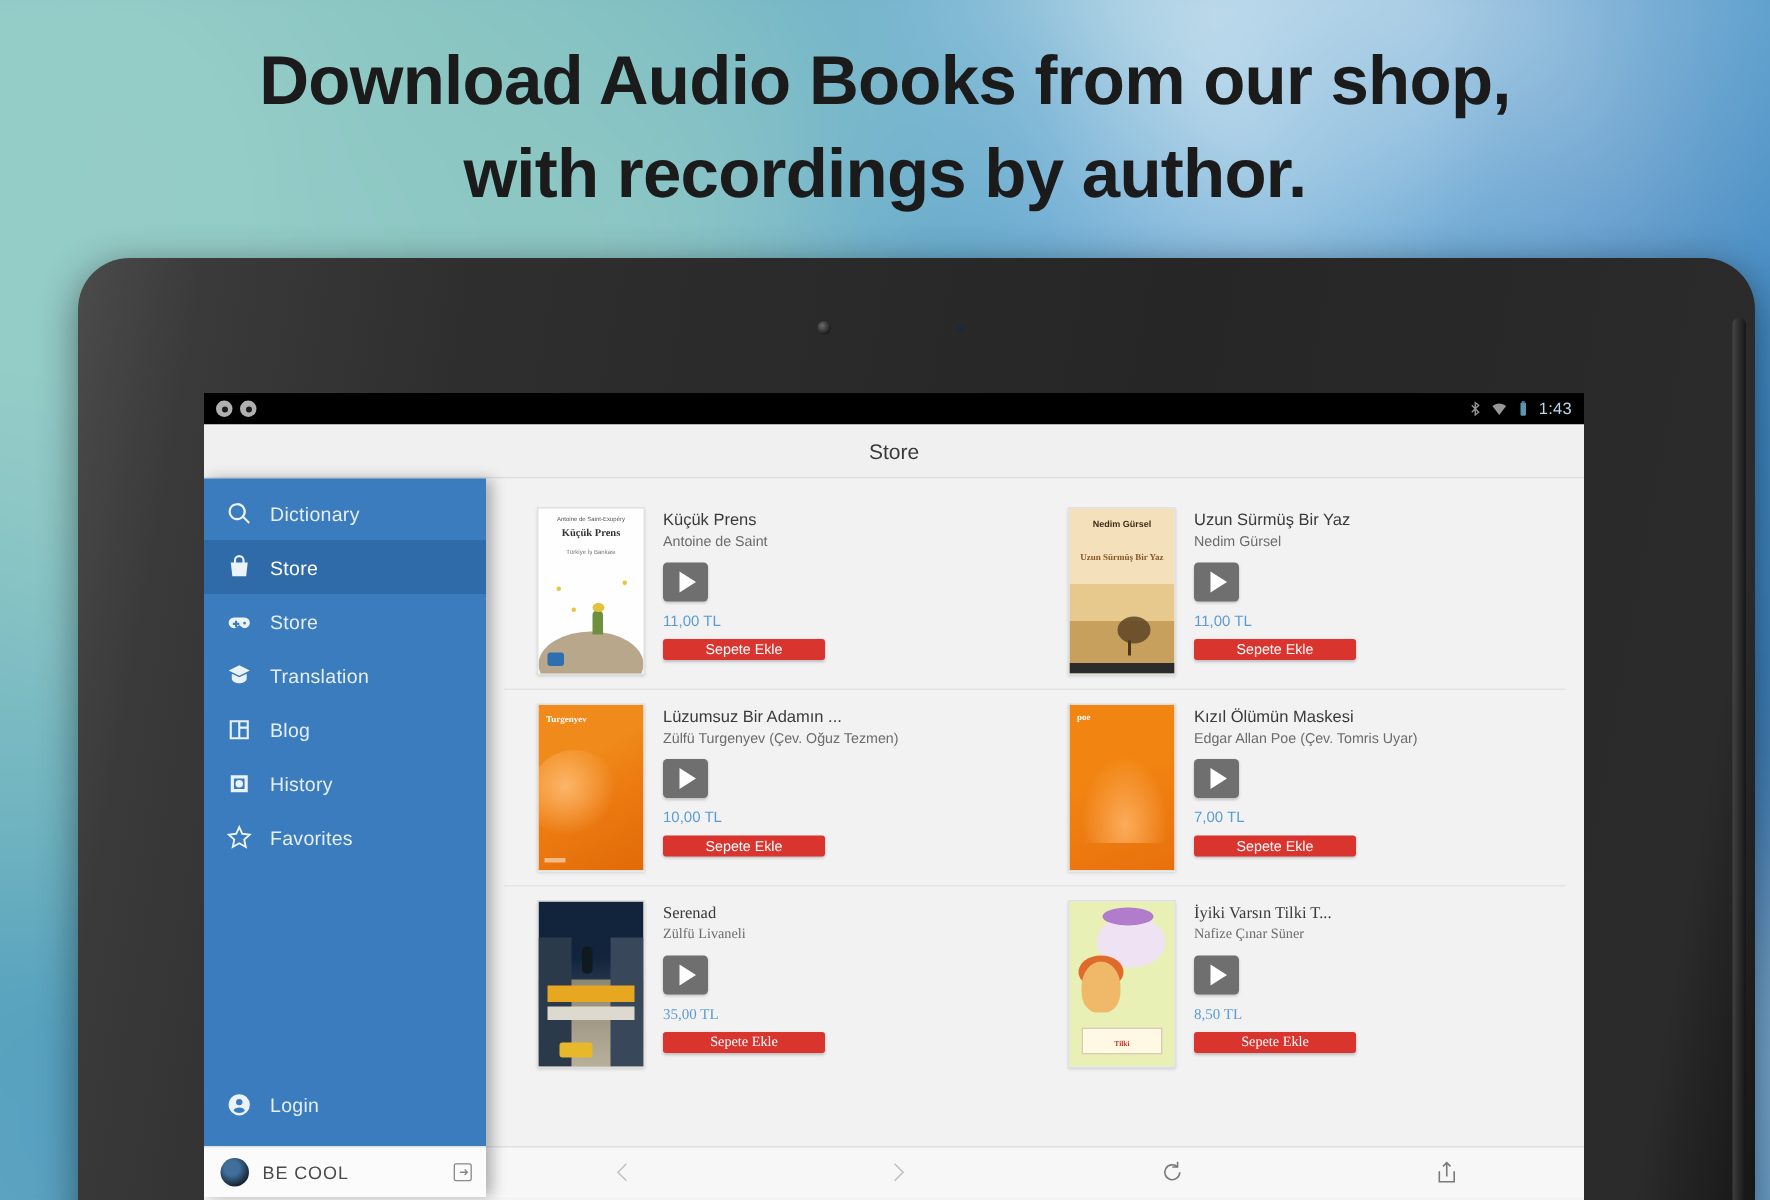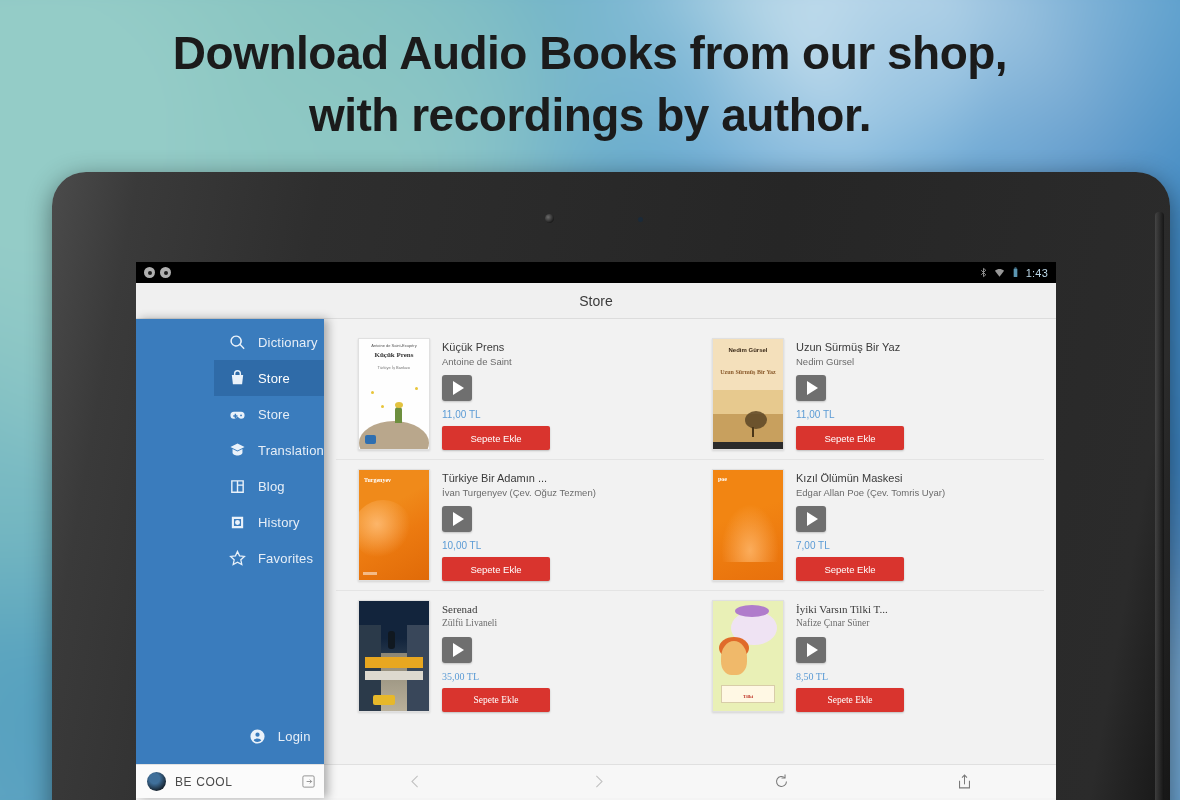--- a/index.html
+++ b/index.html
@@ -106,33 +106,32 @@
   #actionbar .title { font-size: 14px; color: #3b3b3b; }
 
   
   #screenbody { display: flex; height: calc(570px - 21px - 36px - 34px); position: relative; }
 
   
   #drawer {
     width: 188px; background: #3a7cbd; position: relative; z-index: 3;
     display: flex; flex-direction: column;
     box-shadow: 4px 0 9px rgba(0,0,0,.30);
-    align-items: flex-end;
   }
   .nav-top { padding-top: 5px; }
   .nav-item {
     display: flex; align-items: center; gap: 11px;
     height: 36px; padding: 0 0 0 14px;
     color: #e6eef7; font-size: 13px; letter-spacing: .2px;
   }
   .nav-item.active { background: #2f6ba8; color: #fff; }
   .nav-item .ni { width: 19px; height: 19px; flex: 0 0 19px; display:flex;align-items:center;justify-content:center; }
   .nav-item svg { width: 17px; height: 17px; fill: #eaf2fa; }
   .nav-spacer { flex: 1 1 auto; }
-  .nav-bottom { padding-bottom: 8px; padding-left: 44px; }
+  .nav-bottom { padding-bottom: 8px; }
 
   
   #drawer-footer {
     position: absolute; left: 0; bottom: 0; width: 188px; height: 34px;
     background: #fbfbfb; border-top: 1px solid #e2e2e2;
     display: flex; align-items: center; padding: 0 8px 0 11px; gap: 9px; z-index: 4;
   }
   #avatar {
     width: 19px; height: 19px; border-radius: 50%;
     background: radial-gradient(circle at 40% 35%, #3f6f9a 0 30%, #15202b 75%);
@@ -243,21 +242,21 @@
   }
   .play .tri {
     width: 0; height: 0;
     border-left: 11px solid #fff;
     border-top: 7px solid transparent;
     border-bottom: 7px solid transparent;
     margin-left: 3px;
   }
   .price { font-size: 10px; color: #5b9bd5; margin-top: 8px; }
   .cart-btn {
-    margin-top: 6px; width: 108px; height: 24px;
+    margin-top: 6px; width: 108px; height: 14px;
     background: #d9342e; border-radius: 2px;
     color: #fff; font-size: 9.5px;
     display: flex; align-items: center; justify-content: center;
     box-shadow: 0 1px 2px rgba(0,0,0,.22);
   }
 
   
   #bottomnav {
     height: 34px; background: #f7f7f7; border-top: 1px solid #e0e0e0;
     display: flex; align-items: center;
@@ -463,22 +462,22 @@
         </div>
 
         <div class="row">
           <div class="cell">
             <div class="cover cover-turg">
               <span class="swirl"></span>
               <div class="ctitle">Turgenyev</div>
               <span class="band"></span>
             </div>
             <div class="meta">
-              <div class="b-title">Türkiye Bir Adamın ...</div>
-              <div class="b-author">İvan Turgenyev (Çev. Oğuz Tezmen)</div>
+              <div class="b-title">Lüzumsuz Bir Adamın ...</div>
+              <div class="b-author">Zülfü Turgenyev (Çev. Oğuz Tezmen)</div>
               <div class="play">
                   <span class="tri"></span>
                 </div>
               <div class="price">10,00 TL</div>
               <div class="cart-btn">Sepete Ekle</div>
             </div>
           </div>
 
           <div class="cell">
             <div class="cover cover-poe">

